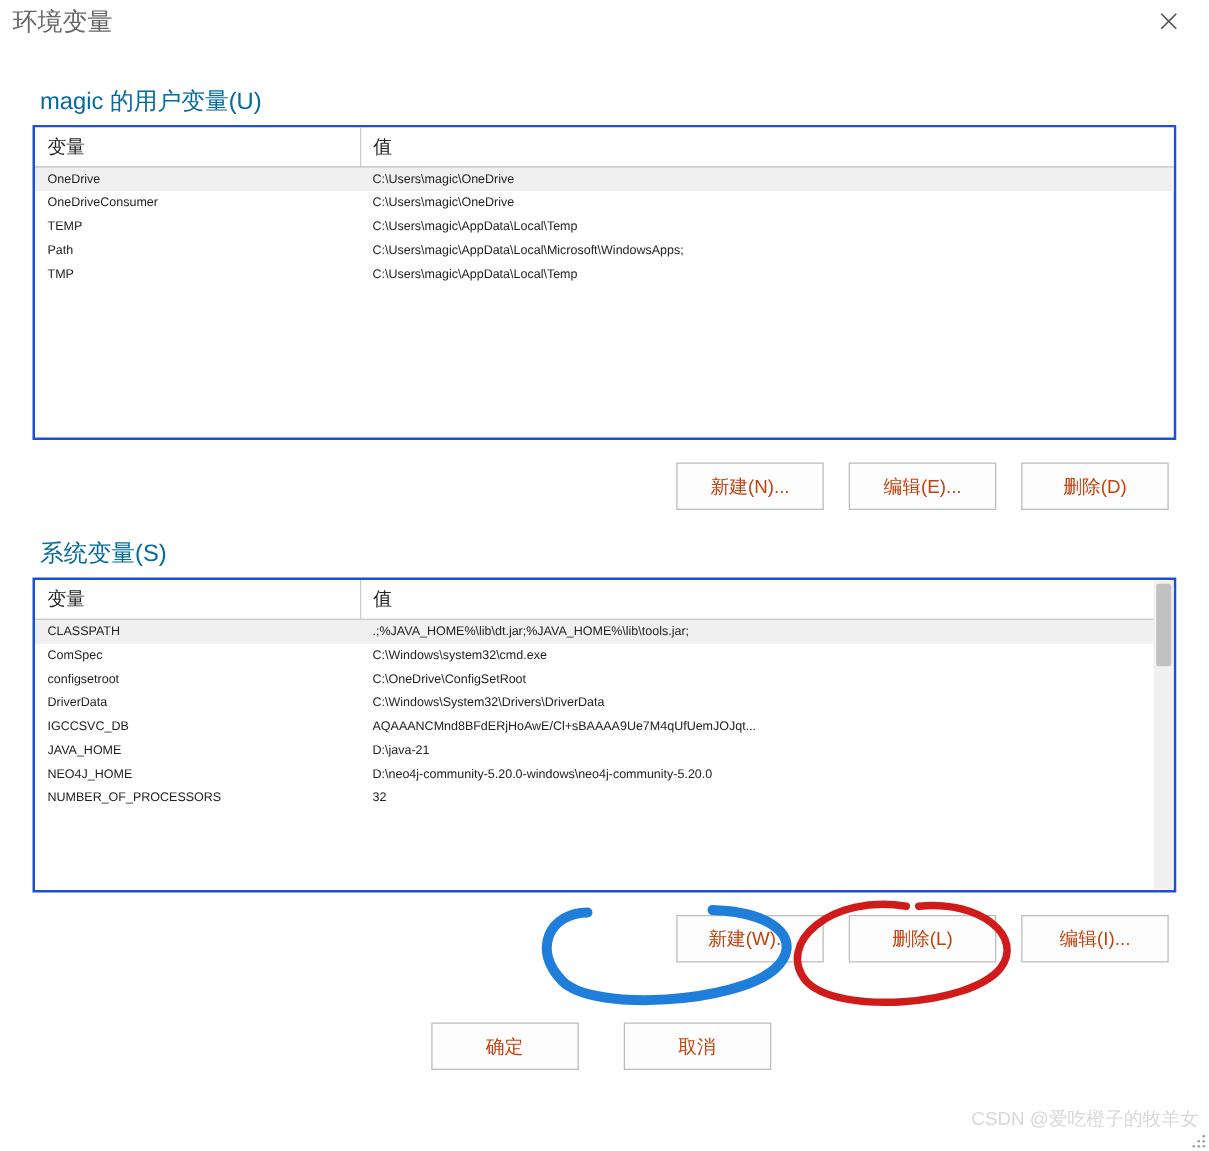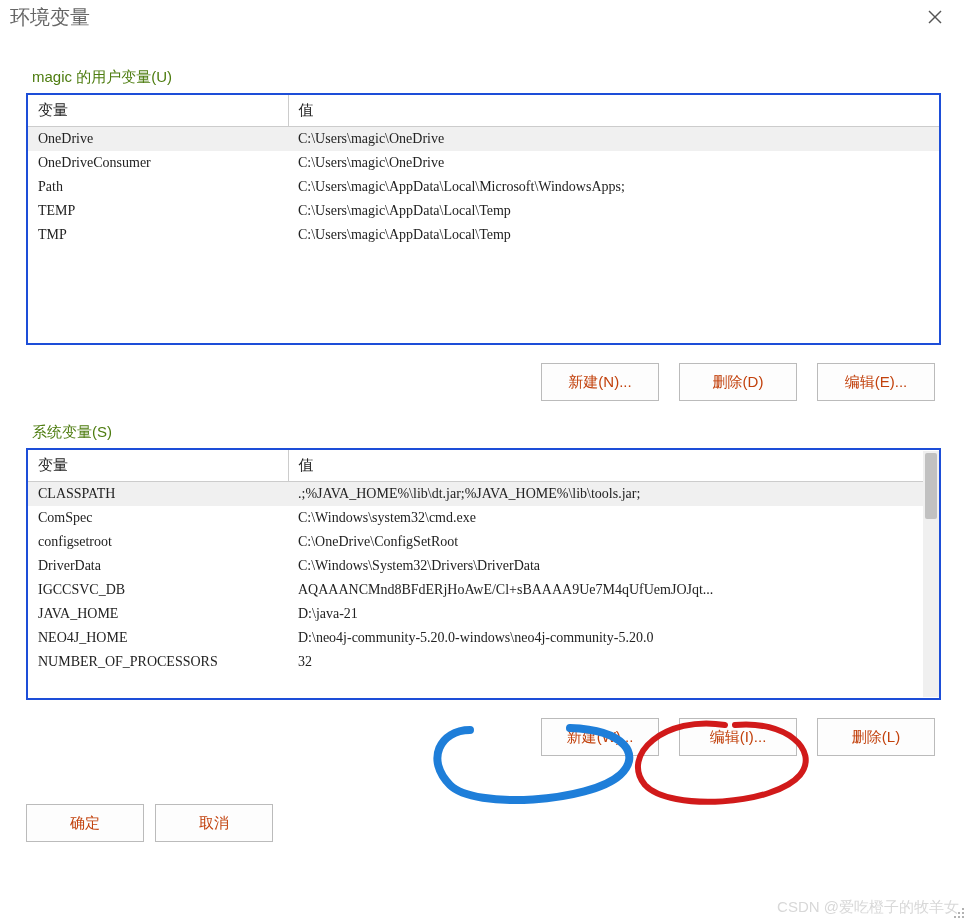--- a/index.html
+++ b/index.html
@@ -28,22 +28,22 @@
     display: flex; align-items: center; justify-content: center;
     cursor: pointer;
     color: #555;
   }
   .close-btn svg { width: 14px; height: 14px; }
   .content {
     padding: 10px 26px 10px 26px;
   }
   .section-label {
     margin: 24px 6px 6px 6px;
-    color: #4d7c0f;
-    font-size: 15px;
+    color: #0369a1;
+    font-size: 19px;
   }
   .listbox-wrap {
     border: 2px solid #1d4ed8;
     background: #fff;
     position: relative;
   }
   .listbox {
     width: 100%;
     border-collapse: collapse;
     table-layout: fixed;
@@ -55,22 +55,21 @@
     border-bottom: 1px solid #ccc;
     border-right: 1px solid #ccc;
     background: #fff;
     font-size: 15px;
   }
   .listbox td {
     padding: 4px 10px;
     white-space: nowrap;
     overflow: hidden;
     text-overflow: ellipsis;
-    font-size: 14px;
-    font-family: Liberation Serif, serif;
+    font-size: 10px;
   }
   .listbox tr.sel td { background: #f0f0f0; }
   .col-var { width: 260px; }
   .btnrow {
     display: flex;
     justify-content: flex-end;
     gap: 20px;
     margin: 18px 6px 0 0;
   }
   .btn {
@@ -99,28 +98,28 @@
   }
   .sys-scroll .thumb {
     position: absolute;
     left: 2px; right: 2px;
     top: 2px; height: 66px;
     background: #c1c1c1;
     border-radius: 2px;
   }
   .dialog-btns {
     display: flex;
-    justify-content: flex-start;
-    gap: 11px;
+    justify-content: center;
+    gap: 36px;
     margin: 48px 6px 0 0;
   }
   .watermark {
     position: absolute;
     right: 8px;
-    bottom: 4px;
+    bottom: 16px;
     color: #d8d8d8;
     font-size: 15px;
     pointer-events: none;
   }
   .resize-grip {
     position: absolute;
     right: 2px; bottom: 2px;
     width: 14px; height: 14px;
   }
   .annot {
@@ -160,38 +159,38 @@
       <tbody id="user-rows">
           <tr class="sel">
             <td>OneDrive</td>
             <td>C:\Users\magic\OneDrive</td>
           </tr>
           <tr>
             <td>OneDriveConsumer</td>
             <td>C:\Users\magic\OneDrive</td>
           </tr>
           <tr>
+            <td>TEMP</td>
+            <td>C:\Users\magic\AppData\Local\Temp</td>
+          </tr>
+          <tr>
             <td>Path</td>
             <td>C:\Users\magic\AppData\Local\Microsoft\WindowsApps;</td>
           </tr>
           <tr>
-            <td>TEMP</td>
-            <td>C:\Users\magic\AppData\Local\Temp</td>
-          </tr>
-          <tr>
             <td>TMP</td>
             <td>C:\Users\magic\AppData\Local\Temp</td>
           </tr>
         </tbody>
     </table>
   </div>
   <div class="btnrow">
     <button class="btn">新建(N)...</button>
+    <button class="btn">编辑(E)...</button>
     <button class="btn">删除(D)</button>
-    <button class="btn">编辑(E)...</button>
   </div>
 
   <div class="section-label" style="margin-top:22px;">系统变量(S)</div>
   <div class="listbox-wrap sys-listbox-wrap">
     <table class="listbox" style="width:calc(100% - 16px);">
       <colgroup>
           <col class="col-var">
           <col>
         </colgroup>
       <thead>
@@ -234,22 +233,22 @@
             <td>32</td>
           </tr>
         </tbody>
     </table>
     <div class="sys-scroll">
       <div class="thumb"></div>
     </div>
   </div>
   <div class="btnrow" style="position:relative;">
     <button class="btn">新建(W)...</button>
+    <button class="btn">删除(L)</button>
     <button class="btn">编辑(I)...</button>
-    <button class="btn">删除(L)</button>
   </div>
 
   <div class="dialog-btns">
     <button class="btn">确定</button>
     <button class="btn">取消</button>
   </div>
 
 </div>
 
 <div class="annot" style="left:430px; top:720px;">

